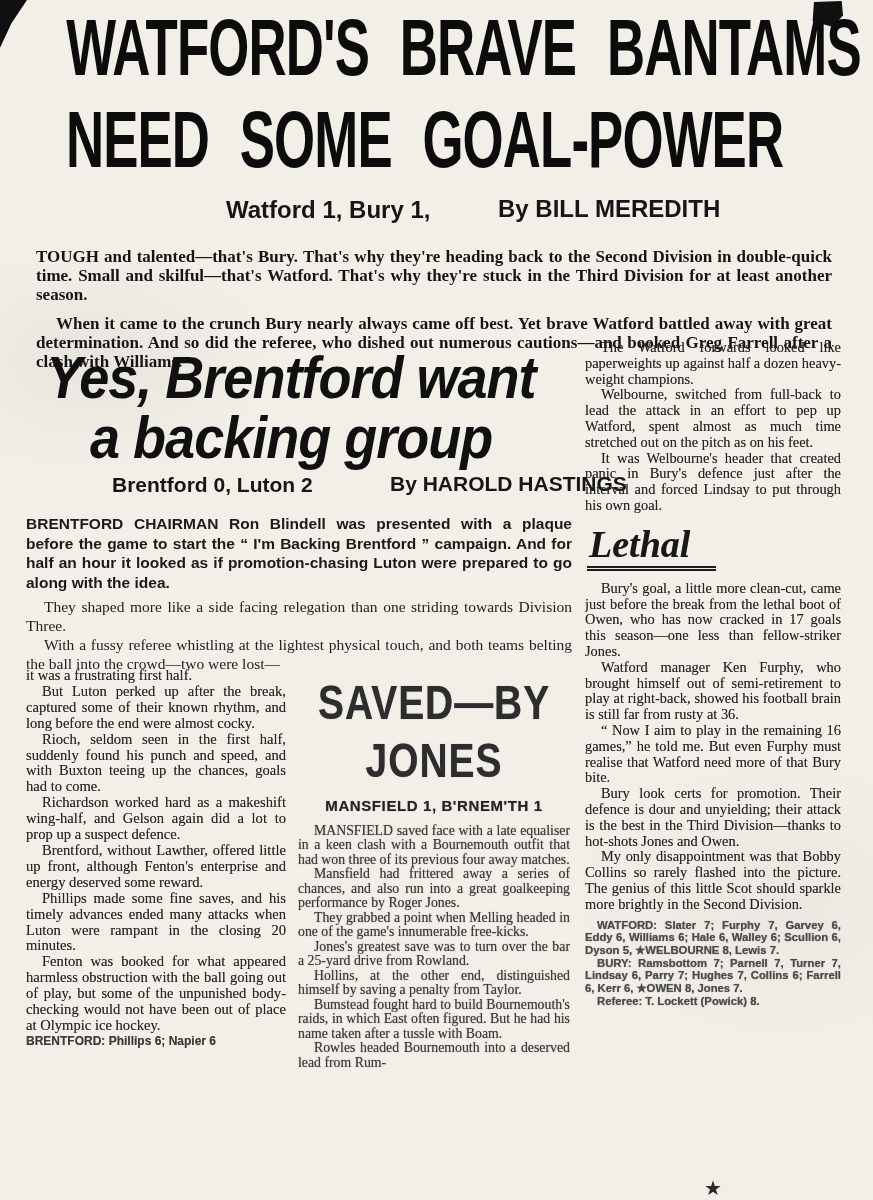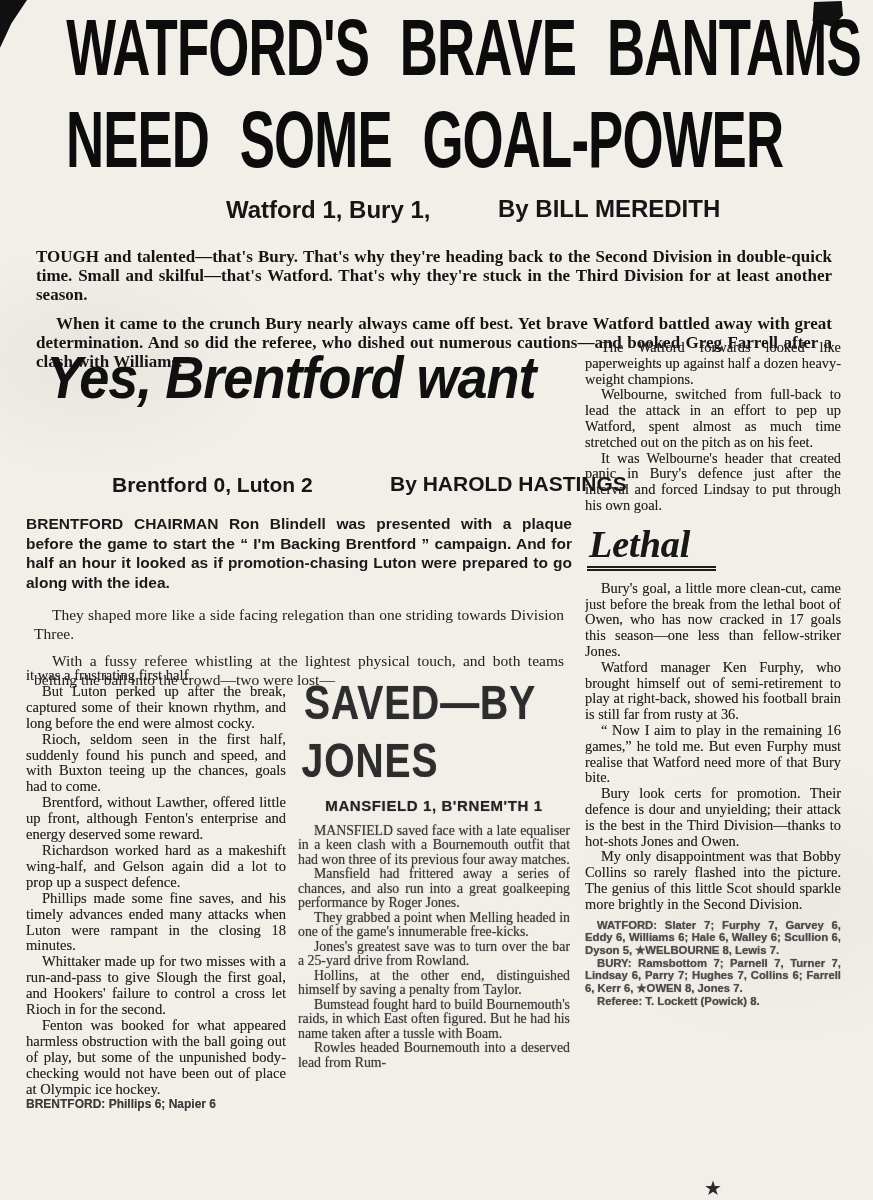--- a/index.html
+++ b/index.html
@@ -24,34 +24,34 @@
   .intro p{margin:10px;}
   .intro p.ind{text-indent:20px;}
   
   .b-headline{left:0;top:348px;width:582px;text-align:center;}
   .b-headline .hl{display:block;height:60px;line-height:60px;white-space:nowrap;}
   .bcond{display:inline-block;font-family:"Liberation Sans",sans-serif;font-weight:700;font-style:italic;
     font-size:53px;letter-spacing:-1px;color:#101010;transform:scale(1.02,1.12);transform-origin:50% 55%;}
   .b-lead{left:26px;top:514px;width:546px;font-family:"Liberation Sans",sans-serif;font-weight:700;
     font-size:15.5px;line-height:19.6px;text-align:justify;color:#1a1a1a;}
   .b-full{left:26px;width:546px;font-size:15.5px;line-height:19px;text-align:justify;color:#222;}
-  .b-full p{margin:8px;text-indent:18px;}
+  .b-full p{margin:0;text-indent:18px;}
   
   .col{text-align:justify;}
   .col p{margin:0;text-indent:16px;}
   .col p.noind{text-indent:0;}
   .left-col{left:26px;top:668px;width:260px;height:532px;overflow:hidden;
     font-size:14.6px;line-height:15.9px;color:#262626;text-shadow:0 0 .5px rgba(50,50,50,.55);}
   .mid-col{left:298px;top:672px;width:272px;height:528px;overflow:hidden;
     font-size:13.8px;line-height:14.5px;color:#3a3a3a;text-shadow:0 0 1px rgba(70,70,70,.65);}
   .right-col{left:585px;top:340px;width:256px;height:860px;overflow:hidden;
     font-size:14.4px;line-height:15.8px;color:#242424;text-shadow:0 0 .5px rgba(50,50,50,.5);}
   .clipline{font-family:"Liberation Sans",sans-serif;font-weight:700;font-size:12px;color:#3c3c3c;margin-top:4px;}
   
-  .m-head{text-align:left;margin:2px 0 9px 0;}
+  .m-head{text-align:center;margin:2px 0 9px 0;}
   .m-head .hl{display:block;height:58px;line-height:58px;white-space:nowrap;}
   .mcond{display:inline-block;font-family:"Liberation Sans",sans-serif;font-weight:700;font-size:41px;
     letter-spacing:1px;color:#2d2d2d;transform:scale(.95,1.18);transform-origin:50% 55%;
     text-shadow:0 0 .8px rgba(60,60,60,.6);}
   .m-sub{font-family:"Liberation Sans",sans-serif;font-weight:700;font-size:15px;letter-spacing:.6px;
     text-align:center;margin:8px 0 10px 0;color:#242424;white-space:nowrap;}
   
   .lethal-wrap{margin:13px 0 10px 2px;}
   .lethal{display:inline-block;font-family:"Liberation Serif",serif;font-style:italic;font-weight:700;
     font-size:38px;color:#181818;border-bottom:5px double #1c1c1c;padding:0 26px 5px 2px;line-height:34px;}
@@ -85,39 +85,39 @@
   <div class="abs scoreline" style="left:226px;top:196px;font-size:24px;">Watford 1, Bury 1,</div>
   <div class="abs byline" style="left:498px;top:195px;font-size:24px;">By BILL MEREDITH</div>
 
   <div class="abs intro">
     <p>TOUGH and talented—that's Bury. That's why they're heading back to the Second Division in double-quick time. Small and skilful—that's Watford. That's why they're stuck in the Third Division for at least another season.</p>
     <p class="ind">When it came to the crunch Bury nearly always came off best. Yet brave Watford battled away with great determination. And so did the referee, who dished out numerous cautions—and booked Greg Farrell after a clash with Williams.</p>
   </div>
 
   <div class="abs b-headline">
     <span class="hl"><span class="bcond">Yes, Brentford want</span></span>
+    <span class="hl"><span class="bcond">a backing group</span></span>
   </div>
 
   <div class="abs scoreline" style="left:112px;top:473px;font-size:21px;">Brentford 0, Luton 2</div>
   <div class="abs byline" style="left:390px;top:472px;font-size:21px;">By HAROLD HASTINGS</div>
 
   <div class="abs b-lead">BRENTFORD CHAIRMAN Ron Blindell was presented with a plaque before the game to start the “ I'm Backing Brentford ” campaign. And for half an hour it looked as if promotion-chasing Luton were prepared to go along with the idea.</div>
   <div class="abs b-full" style="top:597px;">
     <p>They shaped more like a side facing relegation than one striding towards Division Three.</p>
     <p>With a fussy referee whistling at the lightest physical touch, and both teams belting the ball into the crowd—two were lost—</p>
   </div>
 
   <div class="abs col left-col">
     <p class="noind">it was a frustrating first half.</p>
     <p>But Luton perked up after the break, captured some of their known rhythm, and long before the end were almost cocky.</p>
     <p>Rioch, seldom seen in the first half, suddenly found his punch and speed, and with Buxton teeing up the chances, goals had to come.</p>
+    <p>Richardson worked hard as a makeshift wing-half, and Gelson again did a lot to prop up a suspect defence.</p>
     <p>Brentford, without Lawther, offered little up front, although Fenton's enterprise and energy deserved some reward.</p>
-    <p>Richardson worked hard as a makeshift wing-half, and Gelson again did a lot to prop up a suspect defence.</p>
-    <p>Phillips made some fine saves, and his timely advances ended many attacks when Luton were rampant in the closing 18 minutes.</p>
-    <p>Whittaker made up for two misses with a run-and-pass to give Slough the first goal, and Hookers' failure to control a cross let Rioch in for the second.</p>
+    <p>Phillips made some fine saves, and his timely advances ended many attacks when Luton were rampant in the closing 20 minutes.</p>
     <p>Fenton was booked for what appeared harmless obstruction with the ball going out of play, but some of the unpunished body-checking would not have been out of place at Olympic ice hockey.</p>
     <p class="clipline noind">BRENTFORD: Phillips 6; Napier 6</p>
   </div>
 
   <div class="abs col mid-col">
     <div class="m-head">
       <span class="hl"><span class="mcond">SAVED—BY</span></span>
       <span class="hl"><span class="mcond">JONES</span></span>
     </div>
     <div class="m-sub">MANSFIELD 1, B'RNEM'TH 1</div>

